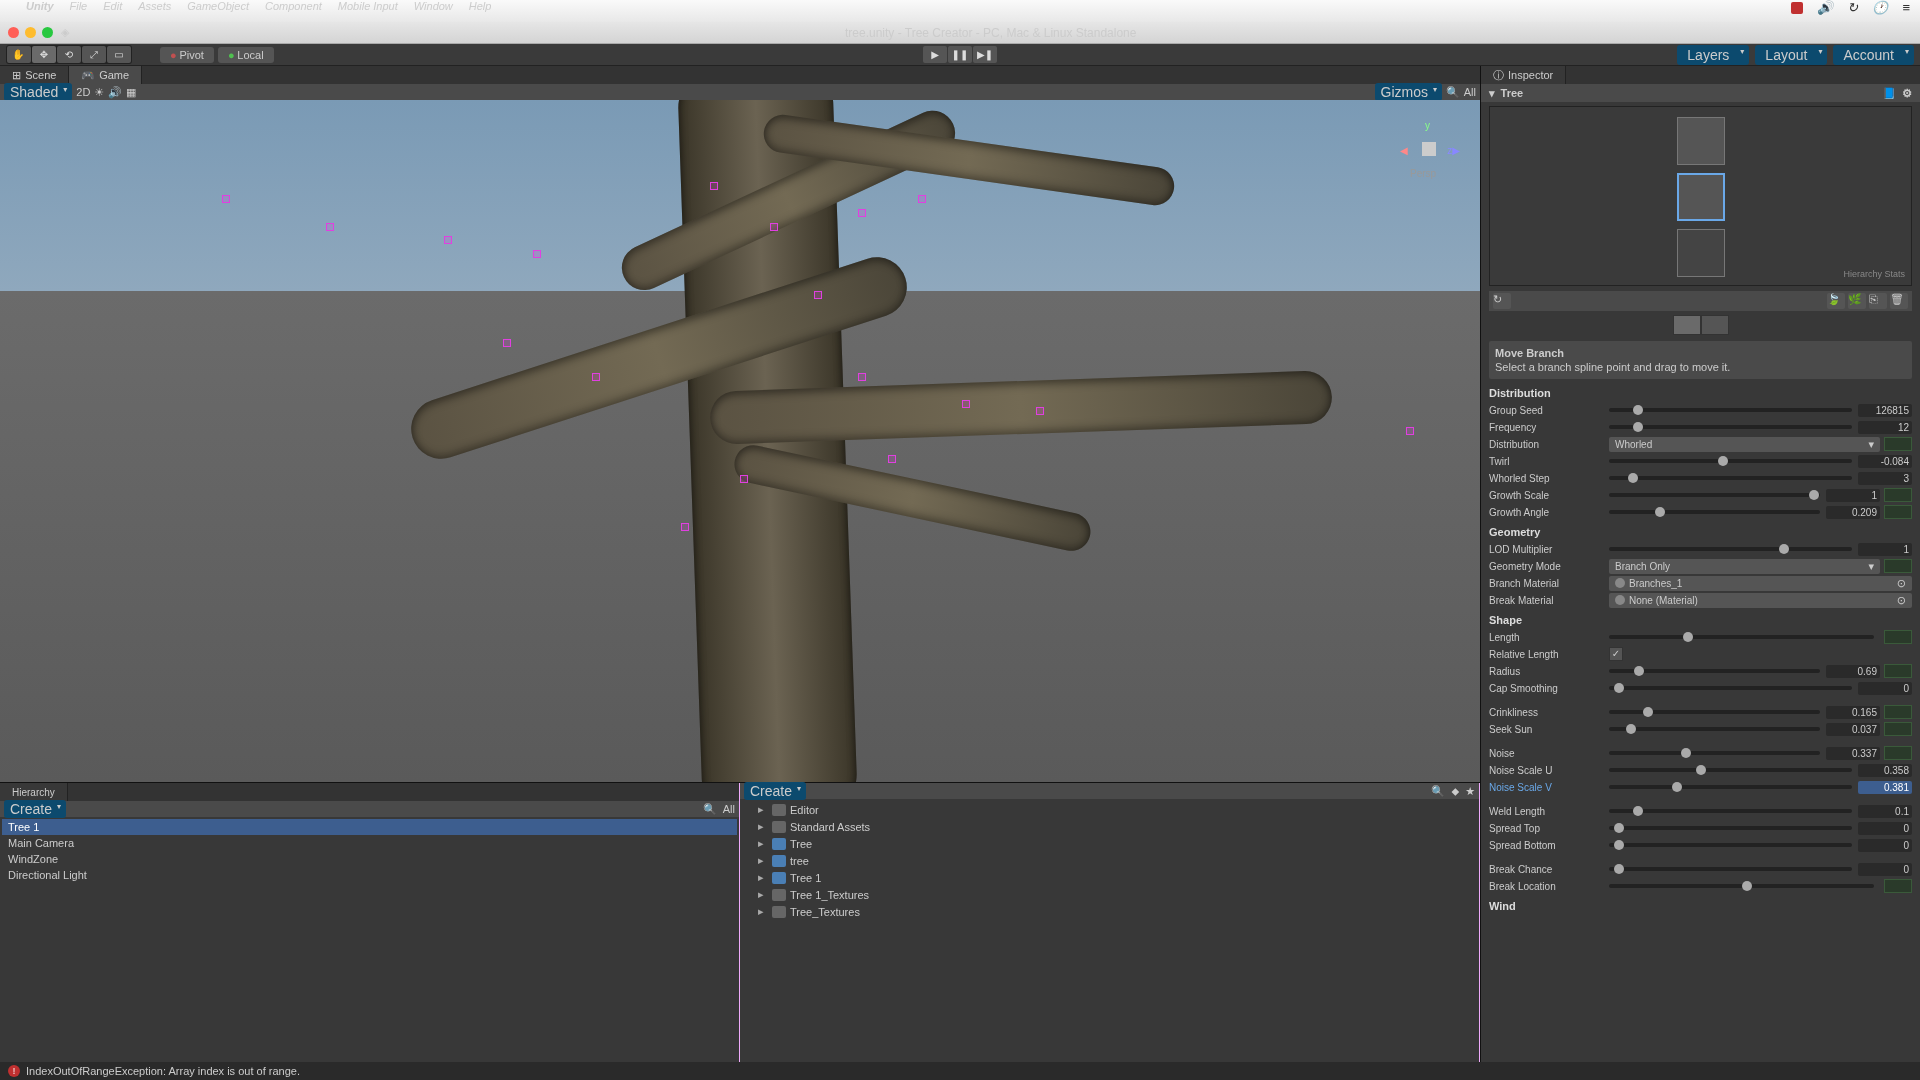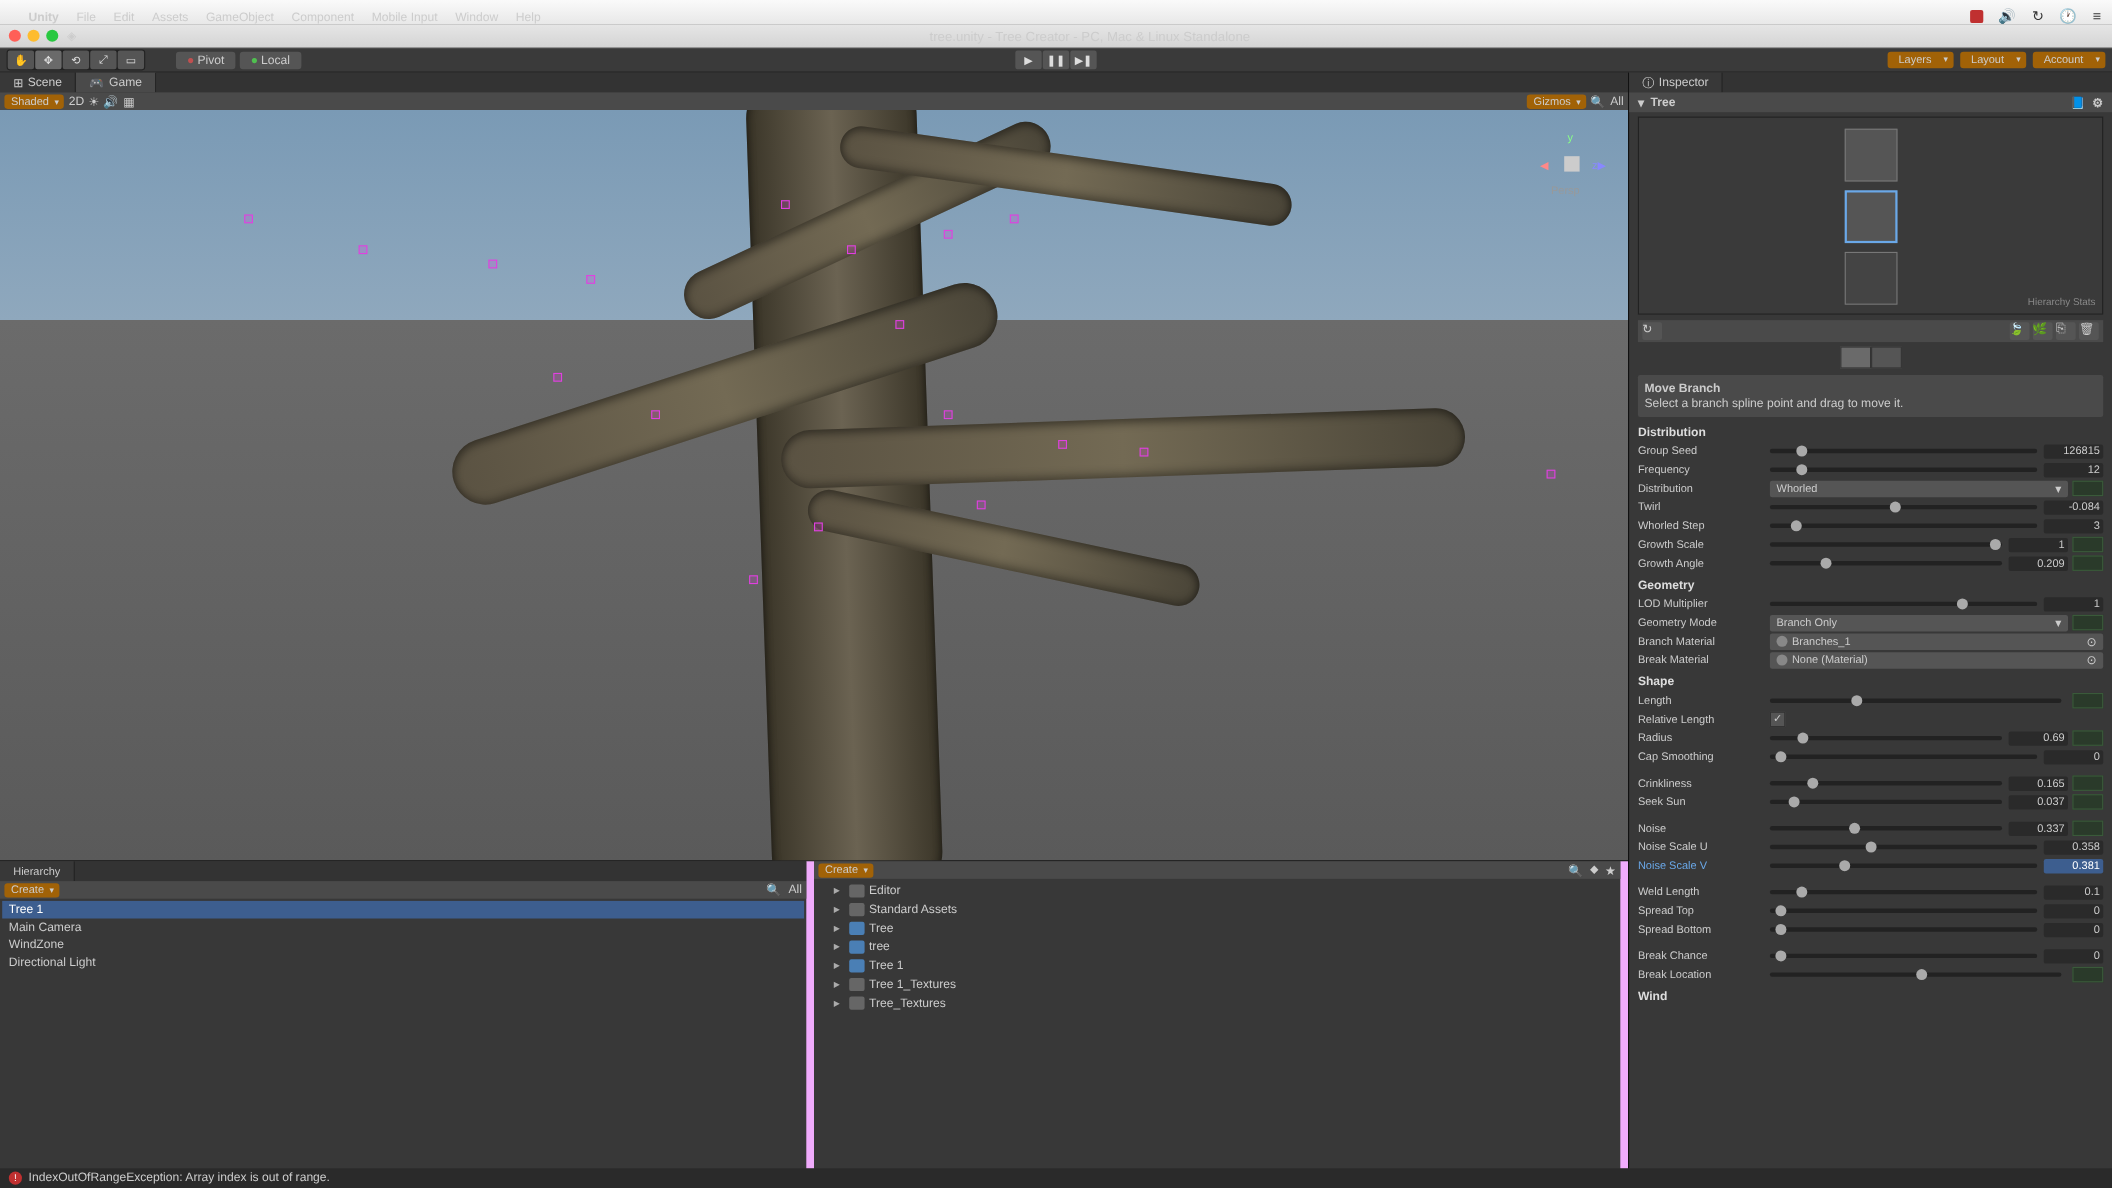--- a/index.html
+++ b/index.html
@@ -1,19 +1,19 @@
 <!DOCTYPE html>
 <html><head>
 <meta charset="utf-8">
 <style>
 * { margin:0; padding:0; box-sizing:border-box; font-family:-apple-system,BlinkMacSystemFont,"Lucida Grande",sans-serif; font-size:11px; color:#ccc; }
 body { background:#383838; width:1920px; height:1080px; overflow:hidden; }
 
 
-.mac-bar { height:22px; background:linear-gradient(#fafafa,#e8e8e8); display:flex; align-items:flex-end; padding:0 10px; gap:16px; color:#222;}
+.mac-bar { height:22px; background:linear-gradient(#fafafa,#e8e8e8); display:flex; align-items:flex-start; padding:0 10px; gap:16px; color:#222;font-style:italic;}
 .mac-bar .apple { font-size:14px; }
 .mac-bar .app { font-weight:bold; }
 .mac-bar .spacer { flex:1; }
 .mac-bar .right { display:flex; gap:14px; align-items:center;}
 .mac-bar .right span{ font-size:13px; color:#333;}
 
 
 .win-title { height:22px; background:linear-gradient(#e6e6e6,#d4d4d4); display:flex; align-items:center; padding:0 8px; color:#555; border-bottom:1px solid #aaa;}
 .win-title .dots { display:flex; gap:6px; margin-right:8px;}
 .dot{width:11px;height:11px;border-radius:50%;}
@@ -21,21 +21,21 @@
 .win-title .t { flex:1; text-align:center; font-size:12px;}
 
 
 .toolbar{ height:22px; background:#3a3a3a; border-bottom:1px solid #222; display:flex; align-items:center; padding:0 6px; gap:4px;}
 .tool-group{display:flex; gap:1px; background:#222; border-radius:3px; padding:1px;}
 .tool-btn{width:24px;height:17px;background:#555;display:flex;align-items:center;justify-content:center;font-size:10px;color:#ddd;border-radius:2px;}
 .tool-btn.on{background:#6a6a6a;}
 .pill{padding:2px 10px; background:#555;border-radius:3px;font-size:10px;color:#ddd;}
 .center-play{position:absolute;left:50%;transform:translateX(-50%);display:flex;gap:1px;}
 .right-tools{margin-left:auto;display:flex;gap:6px;}
-.dropdown{background:#a16207;padding:2px 20px 2px 10px;border-radius:3px;font-size:10px;position:relative;}
+.dropdown{background:#0c4a6e;padding:2px 20px 2px 10px;border-radius:3px;font-size:14px;position:relative;}
 .dropdown:after{content:"▾";position:absolute;right:5px;top:2px;font-size:8px;}
 
 
 .main{display:flex;height:calc(100% - 22px - 22px - 22px - 18px);}
 .left-col{flex:1;display:flex;flex-direction:column;min-width:0;}
 .scene-wrap{flex:1;display:flex;flex-direction:column;position:relative;min-height:0;}
 .tabs{height:18px;display:flex;background:#333;}
 .tab{padding:2px 12px;background:#4a4a4a;border-right:1px solid #222;color:#ccc;font-size:10px;display:flex;align-items:center;gap:4px;}
 .tab.active{background:#383838;}
 .scene-toolbar{height:16px;background:#4a4a4a;display:flex;align-items:center;padding:0 4px;gap:4px;font-size:10px;color:#bbb;}
@@ -48,21 +48,21 @@
 .b2{left:40%;top:42%;width:60%;height:7%;transform:rotate(-2deg);}
 .b3{left:30%;top:15%;width:35%;height:6%;transform:rotate(-25deg);}
 .b4{left:45%;top:10%;width:40%;height:5%;transform:rotate(8deg);}
 .b5{left:42%;top:55%;width:35%;height:5%;transform:rotate(12deg);}
 .handle{position:absolute;width:8px;height:8px;border:1px solid #e040e0;background:rgba(224,64,224,.2);}
 .gizmo{position:absolute;top:20px;right:20px;width:60px;height:60px;}
 .giz-axis{position:absolute;font-size:10px;}
 
 
 .bottom-split{height:280px;display:flex;border-top:1px solid #111;}
-.panel{flex:1;display:flex;flex-direction:column;border-right:7px solid #f0abfc;background:#383838;}
+.panel{flex:1;display:flex;flex-direction:column;border-right:1px solid #f0abfc;background:#383838;}
 .panel .ptabs{height:18px;display:flex;background:#333;}
 .panel-tb{height:16px;background:#4a4a4a;display:flex;align-items:center;padding:0 4px;gap:6px;font-size:10px;}
 .panel-body{flex:1;overflow:auto;padding:2px;}
 .row{padding:2px 6px;font-size:11px;color:#ccc;cursor:default;}
 .row.sel{background:#3d5e8f;color:#fff;}
 .prow{padding:2px 6px 2px 16px;font-size:11px;display:flex;align-items:center;gap:4px;}
 .prow .fold{width:10px;color:#aaa;}
 .picon{width:14px;height:12px;background:#666;border-radius:2px;}
 .picon.blue{background:#4a7fb5;}
 

